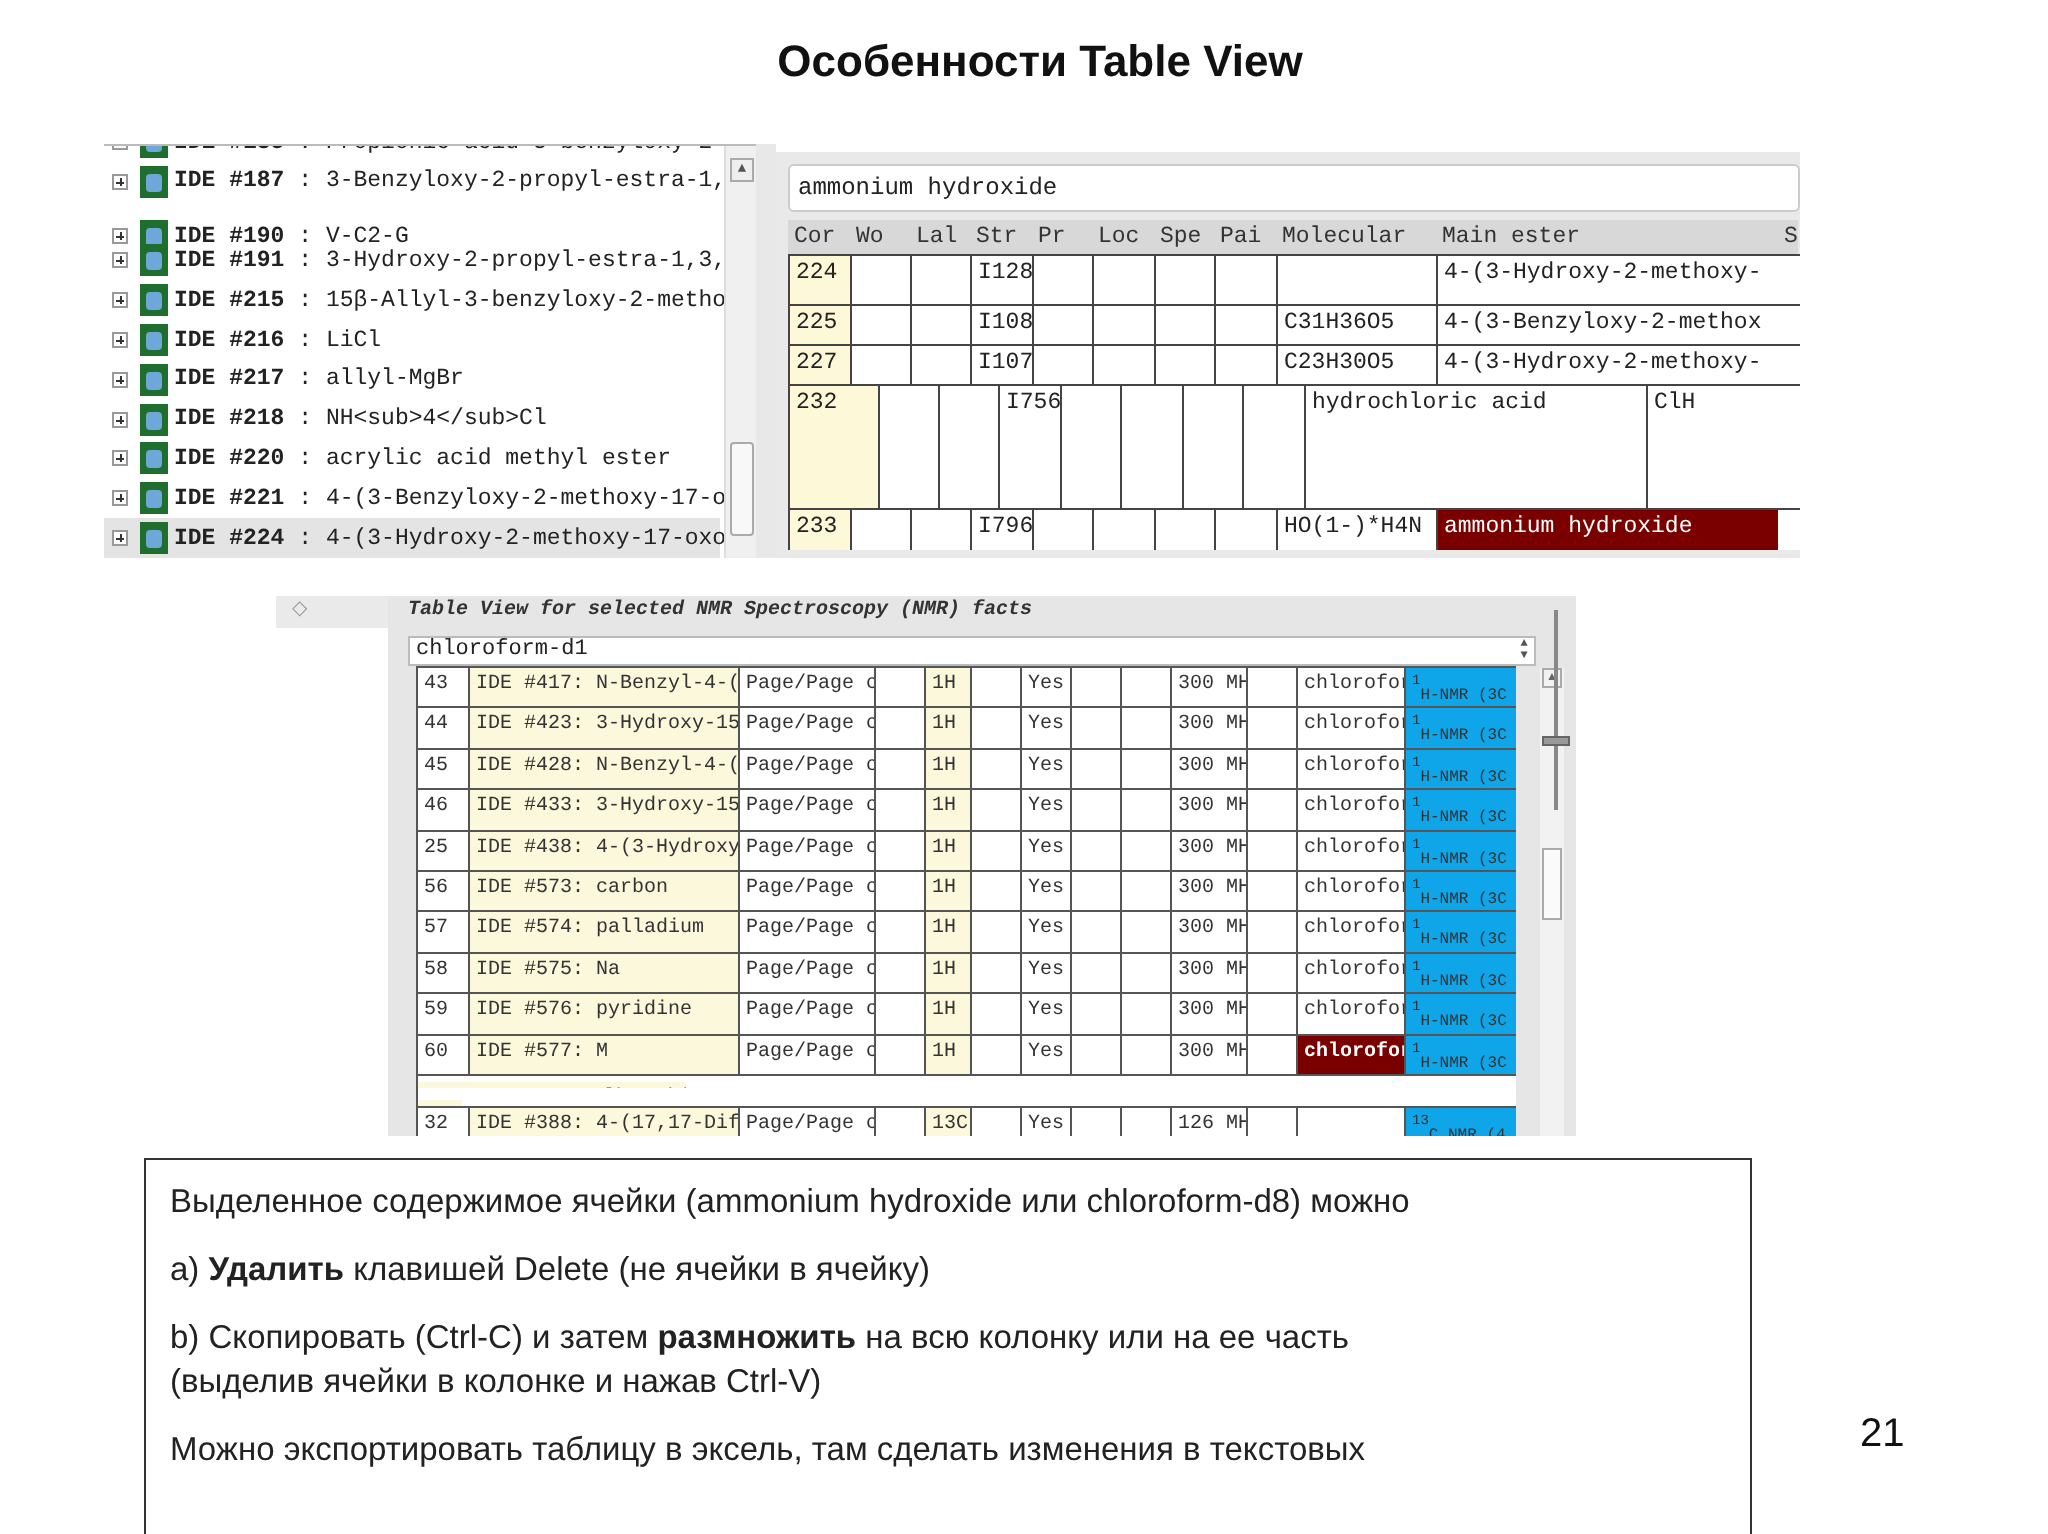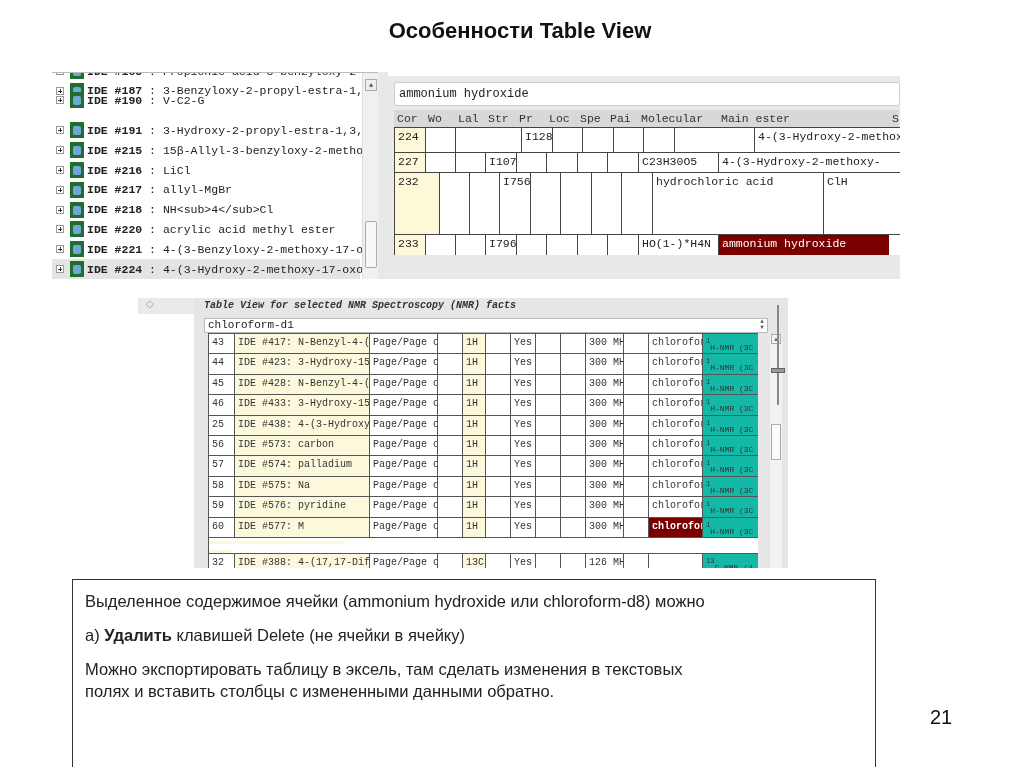--- a/index.html
+++ b/index.html
@@ -37,21 +37,21 @@
   .nmr-leftbar { position: absolute; left: 0; top: 0; width: 56px; height: 270px; background: #fff; }
   .nmr-leftbar .hdr { height: 16px; background: #eaeaea; font-size: 10px; color: #999; padding-left: 8px; }
   .nmr-inner { position: absolute; left: 56px; top: 0; width: 594px; height: 270px; background: #e6e6e6; }
   .nmr-title { position: absolute; left: 10px; top: 2px; font-size: 10px; font-style: italic; font-weight: bold; color: #333; }
   .search2 { position: absolute; left: 10px; top: 20px; width: 564px; height: 15px; background: #fff; border: 1px solid #bbb; font-size: 11px; padding: 0 3px; color: #222; line-height: 13px; }
   .search2-spin { position: absolute; left: 563px; top: 21px; width: 10px; height: 13px; font-size: 6px; color: #555; line-height: 6px; text-align: center; }
   .t2 { position: absolute; left: 14px; top: 35px; background: #fff; }
   .t2-row { display: flex; height: 20.4px; border-top: 1px solid #555; }
   .t2-row div { border-left: 1px solid #555; padding: 3px 3px 0; font-size: 10px; color: #333; overflow: hidden; white-space: nowrap; }
   .t2-row div.yel { background: #fcf8dc; }
-  .t2-row div.grey { background: #14b8a6; }
+  .t2-row div.grey { background: #0ea5e9; }
   .t2-row div.hl { background: #7a0000; color: #fff; font-weight: bold; }
   .sup { font-size: 7px; vertical-align: super; }
   .sub2 { font-size: 8px; vertical-align: sub; }
   .t2-vscroll { position: absolute; left: 632px; top: 36px; width: 12px; height: 234px; background: #f2f2f2; }
   .t2-vscroll .up { position: absolute; left: 1px; top: 0; width: 10px; height: 10px; border: 1px solid #aaa; font-size: 6px; text-align: center; line-height: 8px; color: #666; }
   .t2-vscroll .thumb { position: absolute; left: 1px; top: 90px; width: 10px; height: 36px; border: 1px solid #aaa; background: #fafafa; }
   .slider-track { position: absolute; left: 777px; top: 305px; width: 2px; height: 100px; background: #888; }
   .slider-handle { position: absolute; left: 771px; top: 368px; width: 14px; height: 5px; background: #999; border: 1px solid #666; }
 
   
@@ -72,21 +72,21 @@
       <span style="white-space: pre;"> : </span>
       <span>Propionic acid 3-benzyloxy-2</span>
     </div>
     <div class="tree-row" style="top: 7.8px;">
       <span class="expander"></span>
       <span class="db-icon"></span>
       <span style="font-weight: bold;">IDE #187</span>
       <span style="white-space: pre;"> : </span>
       <span>3-Benzyloxy-2-propyl-estra-1,</span>
     </div>
-    <div class="tree-row" style="top: 17px;">
+    <div class="tree-row" style="top: 35px;">
       <span class="expander"></span>
       <span class="db-icon"></span>
       <span style="font-weight: bold;">IDE #190</span>
       <span style="white-space: pre;"> : </span>
       <span>V-C2-G</span>
     </div>
     <div class="tree-row" style="top: 47.4px;">
       <span class="expander"></span>
       <span class="db-icon"></span>
       <span style="font-weight: bold;">IDE #191</span>
@@ -162,27 +162,39 @@
       <div style="width: 31px;">Pai</div>
       <div style="width: 80px;">Molecular</div>
       <div style="width: 171px;">Main ester</div>
       <div style="width: 10px;">S</div>
     </div>
   <div class="t1-body" id="t1body">
       <div class="t1-row" style="height: 25px;">
         <div class="id" style="width: 31px;">224</div>
         <div style="width: 30px;"></div>
         <div style="width: 30px;"></div>
-        <div style="width: 31px; margin-left: 36px;">I128</div>
+        <div style="width: 31px;">I128</div>
         <div style="width: 30px;"></div>
         <div style="width: 31px;"></div>
         <div style="width: 30px;"></div>
         <div style="width: 31px;"></div>
         <div style="width: 80px;"></div>
         <div style="width: 171px;">4-(3-Hydroxy-2-methoxy-</div>
+      </div>
+      <div class="t1-row" style="height: 20px;">
+        <div class="id" style="width: 31px;">225</div>
+        <div style="width: 30px;"></div>
+        <div style="width: 30px;"></div>
+        <div style="width: 31px;">I108</div>
+        <div style="width: 30px;"></div>
+        <div style="width: 31px;"></div>
+        <div style="width: 30px;"></div>
+        <div style="width: 31px;"></div>
+        <div style="width: 80px;">C31H36O5</div>
+        <div style="width: 171px;">4-(3-Benzyloxy-2-methox</div>
       </div>
       <div class="t1-row" style="height: 20px;">
         <div class="id" style="width: 31px;">227</div>
         <div style="width: 30px;"></div>
         <div style="width: 30px;"></div>
         <div style="width: 31px;">I107</div>
         <div style="width: 30px;"></div>
         <div style="width: 31px;"></div>
         <div style="width: 30px;"></div>
         <div style="width: 31px;"></div>
@@ -411,16 +423,17 @@
       <div class="up">▲</div>
       <div class="thumb"></div>
     </div>
 </div>
 <div class="slider-track"></div>
 <div class="slider-handle"></div>
 
 <div class="note-box">
   <p>Выделенное содержимое ячейки (ammonium hydroxide или chloroform-d8) можно</p>
   <p><span>a) </span><b>Удалить</b><span> клавишей Delete (не ячейки в ячейку)</span></p>
-  <p><span>Можно экспортировать таблицу в эксель, там сделать изменения в текстовых</span><br><span>полях и вставить столбцы с измененными данными обратно.</span></p>
+  <p><span>b) Скопировать (Ctrl-C) и затем </span><b>размножить</b><span> на всю колонку или на ее часть</span><br><span>(выделив ячейки в колонке и нажав Ctrl-V)</span></p>
+  <p><span>Можно экспортировать таблицу в эксель, там сделать изменения в текстовых</span><br></p>
 </div>
 
 <div class="page-num">21</div>
 
 </body></html>

